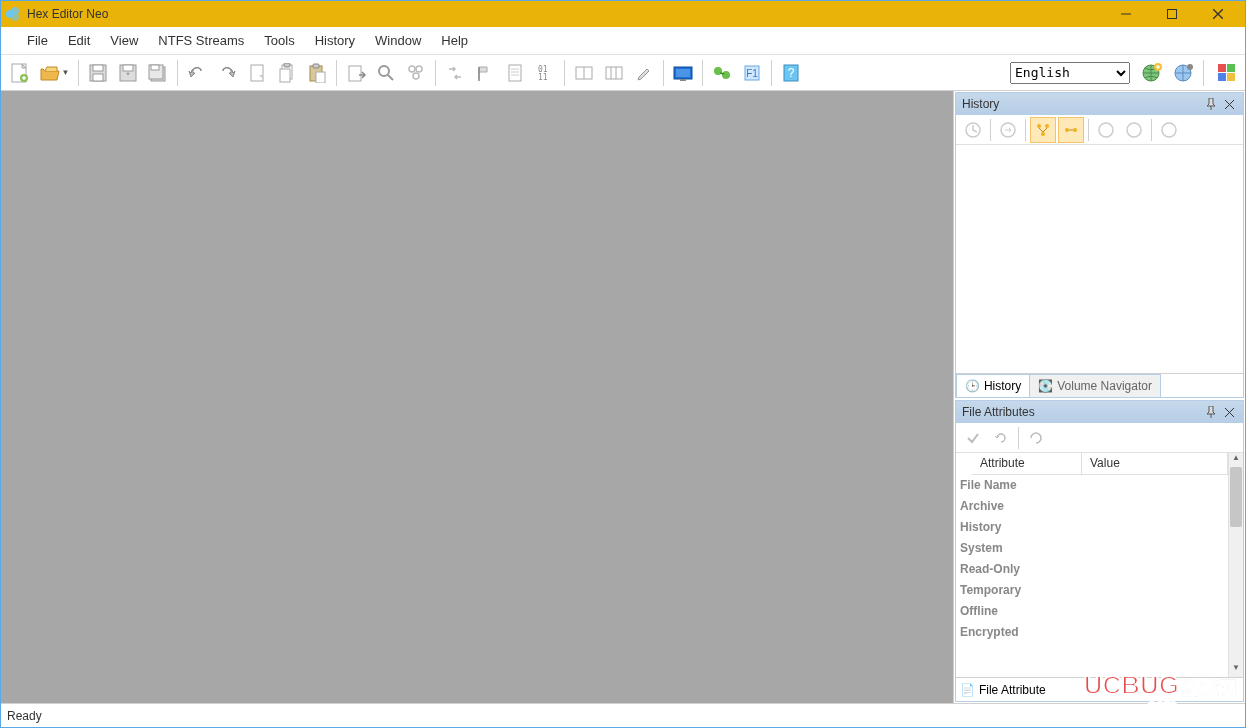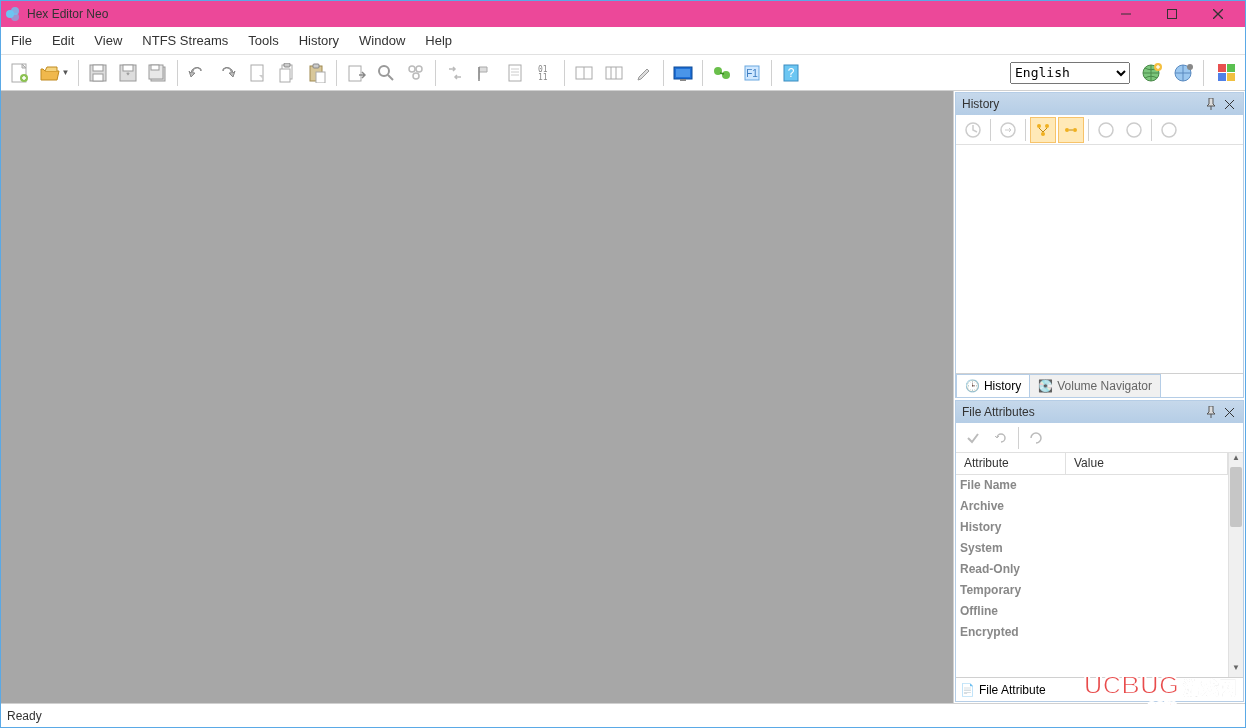--- a/index.html
+++ b/index.html
@@ -1,27 +1,27 @@
 <!DOCTYPE html>
 <html><head>
 <meta charset="utf-8">
 <style>
 * { box-sizing: border-box; margin: 0; padding: 0; }
 html, body { width: 1246px; height: 728px; font-family: "Microsoft YaHei", "Segoe UI", sans-serif; font-size: 12px; overflow: hidden; background: #fff; }
 .window { width: 1246px; height: 728px; display: flex; flex-direction: column; border: 1px solid #5aa9e6; position: relative; }
 
 
-.titlebar { height: 26px; display: flex; align-items: center; padding: 0 4px; background: #ec4899; text-align: right; }
+.titlebar { height: 26px; display: flex; align-items: center; padding: 0 4px; background: #eab308; text-align: right; }
 .titlebar .app-icon { width: 16px; height: 16px; margin-right: 6px; }
 .titlebar .title { font-size: 12px; color: #333; }
 .titlebar .spacer { flex: 1; }
 .titlebar .winbtn { width: 46px; height: 26px; display: flex; align-items: center; justify-content: center; color: #333; }
 
 
-.menubar { height: 28px; display: flex; align-items: stretch; padding: 0 0; background: #fff; border-bottom: 1px solid #e1e1e1; }
+.menubar { height: 28px; display: flex; align-items: stretch; padding: 0 16px; background: #fff; border-bottom: 1px solid #e1e1e1; }
 .menubar .menu-item { padding: 0 10px; display: flex; align-items: center; font-size: 13px; color: #333; }
 
 
 .toolbar { height: 36px; display: flex; align-items: center; padding: 2px 4px; background: #fff; border-bottom: 1px solid #d0d0d0; gap: 2px; }
 .tool-btn { width: 28px; height: 32px; display: flex; align-items: center; justify-content: center; border: 1px solid transparent; border-radius: 2px; }
 .tool-btn.wide { width: 38px; }
 .tool-sep { width: 1px; height: 26px; background: #d0d0d0; margin: 0 3px; }
 .toolbar .lang-select { height: 22px; width: 120px; font-family: monospace; font-size: 13px; margin-left: auto; }
 .toolbar .right-group { display: flex; align-items: center; gap: 4px; margin-left: 6px; }
 
@@ -37,21 +37,21 @@
 .panel-header .ph-btn { width: 16px; height: 16px; display: flex; align-items: center; justify-content: center; margin-left: 2px; color: #333; }
 .panel-toolbar { height: 30px; display: flex; align-items: center; padding: 2px 4px; gap: 2px; border-bottom: 1px solid #e0e0e0; }
 .panel-body { flex: 1; background: #fff; overflow: hidden; }
 .panel-tabs { height: 24px; display: flex; border-top: 1px solid #d0d0d0; }
 .tab { display: flex; align-items: center; padding: 0 8px; border: 1px solid #b5cde6; border-bottom: none; margin-right: -1px; gap: 4px; font-size: 12px; background: #fff; }
 .tab.inactive { background: #f0f0f0; color: #666; }
 .tab-icon { font-size: 12px; }
 
 
 .fa-table { width: 100%; display: flex; flex-direction: column; height: 100%; position: relative; }
-.fa-head { display: flex; height: 22px; border-bottom: 1px solid #e0e0e0; }
+.fa-head { display: flex; height: 22px; border-bottom: 1px solid #e0e0e0; margin-left: 16px; }
 .fa-head .fa-col { padding: 3px 8px; font-size: 12px; color: #333; border-right: 1px solid #e0e0e0; background: #fff; }
 .fa-col.attr { width: 110px; }
 .fa-col.val { flex: 1; }
 .fa-rows { flex: 1; overflow: hidden; }
 .fa-row { height: 21px; display: flex; }
 .fa-row .fa-col { padding: 3px 4px; font-size: 12px; color: #888; font-weight: bold; }
 .fa-scroll { width: 16px; background: #f0f0f0; border-left: 1px solid #e0e0e0; position: relative; }
 .fa-scroll .thumb { position: absolute; left: 1px; right: 1px; top: 14px; height: 60px; background: #c6c6c6; border-radius: 2px; }
 .fa-scroll .arrow { position: absolute; left: 0; right: 0; height: 14px; text-align: center; font-size: 8px; color: #666; }
 .fa-scroll .arrow.up { top: 0; }

